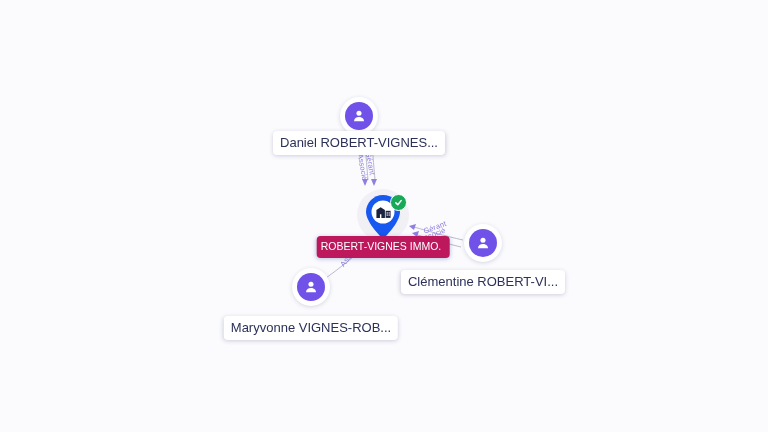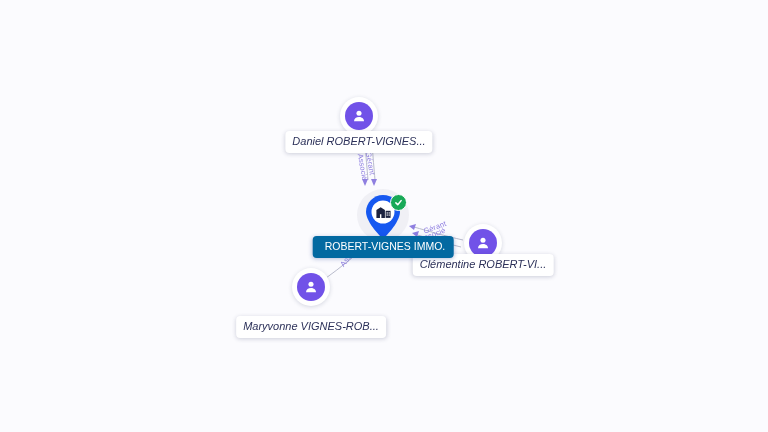--- a/index.html
+++ b/index.html
@@ -50,27 +50,26 @@
     align-items: center;
     justify-content: center;
   }
   .avatar-circle svg { display: block; }
 
   .node-chip {
     position: absolute;
     transform: translateX(-50%);
     background: #ffffff;
     color: #2c3159;
-    font-size: 11px;
+    font-size: 13px;
     line-height: 1;
     padding: 5px 7px 6px 7px;
     border-radius: 4px;
     white-space: nowrap;
     box-shadow: 0 1px 4px rgba(40, 48, 90, 0.22);
-    font-style: italic;
   }
 
   
   .company-node {
     position: absolute;
     width: 0;
     height: 0;
   }
   .pin-halo {
     position: absolute;
@@ -107,25 +106,25 @@
     border-radius: 50%;
     background: #18a957;
     border: 1.5px solid #ffffff;
     display: flex;
     align-items: center;
     justify-content: center;
   }
   .company-chip {
     position: absolute;
     transform: translateX(-50%);
-    background: #0369a1;
+    background: #be185d;
     color: #ffffff;
     font-size: 10.5px;
     line-height: 1;
-    padding: 5px 8px 6px 12px;
+    padding: 5px 8px 6px 4px;
     border-radius: 4px;
     white-space: nowrap;
     box-shadow: 0 1px 4px rgba(22, 50, 140, 0.3);
   }
 
   
   .edge-label {
     position: absolute;
     color: #8f7fe0;
     font-size: 7.5px;
@@ -177,21 +176,21 @@
 <div class="person-node" style="left:483px; top:243px;">
   <div class="avatar-ring">
     <div class="avatar-circle">
       <svg width="16" height="16" viewBox="0 0 24 24" fill="#ffffff">
         <circle cx="12" cy="8" r="3.8"></circle>
         <path d="M4.5 20c0-4.1 3.4-6.4 7.5-6.4s7.5 2.3 7.5 6.4z"></path>
       </svg>
     </div>
   </div>
 </div>
-<div class="node-chip" style="left:483px; top:254px;">Clémentine ROBERT-VI...</div>
+<div class="node-chip" style="left:483px; top:270px;">Clémentine ROBERT-VI...</div>
 
 <div class="person-node" style="left:311px; top:287px;">
   <div class="avatar-ring">
     <div class="avatar-circle">
       <svg width="16" height="16" viewBox="0 0 24 24" fill="#ffffff">
         <circle cx="12" cy="8" r="3.8"></circle>
         <path d="M4.5 20c0-4.1 3.4-6.4 7.5-6.4s7.5 2.3 7.5 6.4z"></path>
       </svg>
     </div>
   </div>

